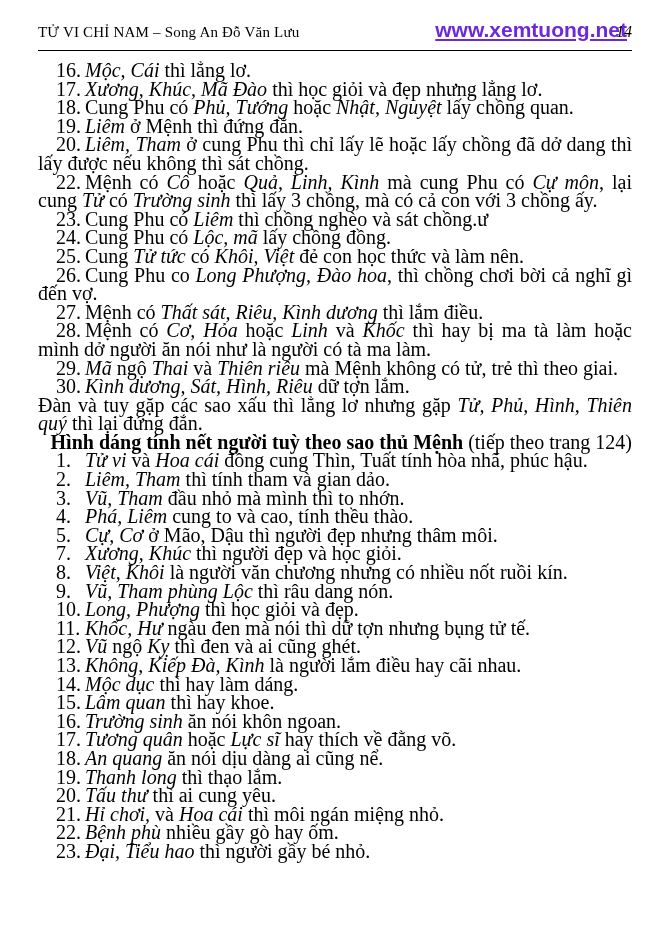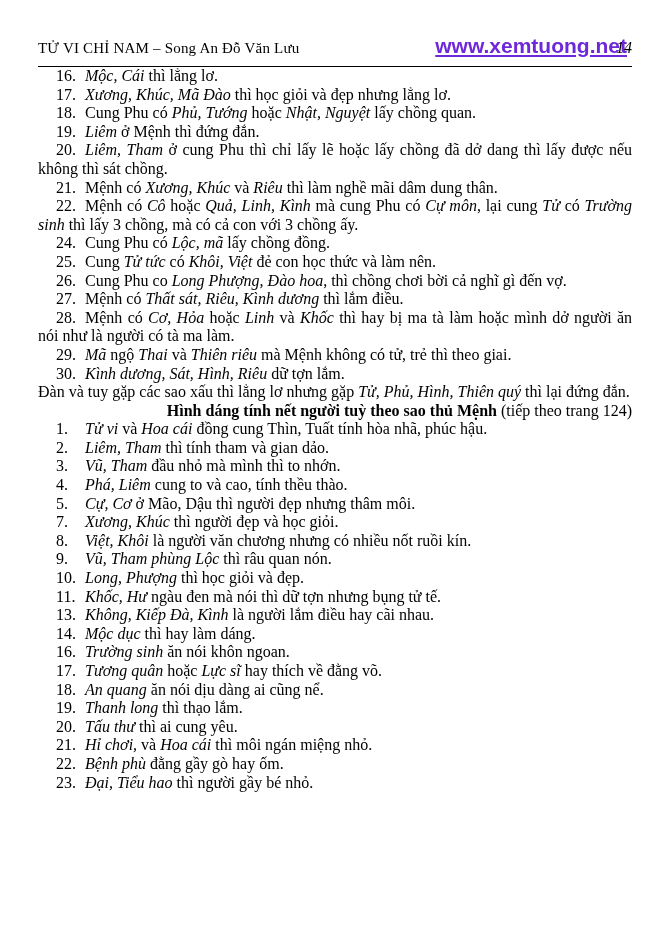--- a/index.html
+++ b/index.html
@@ -6,21 +6,21 @@
   body {
     width: 669px; height: 947px;
     background: #ffffff;
     color: #000000;
     font-family: "Liberation Serif", "DejaVu Serif", serif;
     overflow: hidden;
   }
   .page {
     box-sizing: border-box;
     width: 669px; height: 947px;
-    padding: 36px 37px 0 38px;
+    padding: 20px 37px 0 38px;
   }
   .header-row {
     display: flex;
     justify-content: space-between;
     align-items: baseline;
     font-size: 15px;
     line-height: 19px;
     white-space: nowrap;
   }
   .doc-title { letter-spacing: 0.2px; }
@@ -39,22 +39,22 @@
     font-size: 16px;
     color: #000;
     font-style: italic;
   }
   .header-divider {
     border: none;
     border-top: 1.6px solid #000;
     margin: 8px 0 0 0;
   }
   .content {
-    margin-top: 0;
-    font-size: 16px;
+    margin-top: 10px;
+    font-size: 20px;
     line-height: 18.6px;
     text-align: justify;
   }
   .list-item, .closing-note {
     margin: 0;
   }
   .list-item { text-indent: 18px; }
   .item-num {
     display: inline-block;
     width: 29px;
@@ -82,50 +82,52 @@
   </div>
   <hr class="header-divider">
 
   <div class="content">
     <div>
         <div class="list-item"><span class="item-num">16.</span><span class="seg-i">Mộc, Cái</span><span class="seg-r"> thì lẳng lơ.</span></div>
         <div class="list-item"><span class="item-num">17.</span><span class="seg-i">Xương, Khúc, Mã Đào</span><span class="seg-r"> thì học giỏi và đẹp nhưng lẳng lơ.</span></div>
         <div class="list-item"><span class="item-num">18.</span><span class="seg-r">Cung Phu có </span><span class="seg-i">Phủ, Tướng</span><span class="seg-r"> hoặc </span><span class="seg-i">Nhật, Nguyệt</span><span class="seg-r"> lấy chồng quan.</span></div>
         <div class="list-item"><span class="item-num">19.</span><span class="seg-i">Liêm</span><span class="seg-r"> ở Mệnh thì đứng đắn.</span></div>
         <div class="list-item"><span class="item-num">20.</span><span class="seg-i">Liêm, Tham</span><span class="seg-r"> ở cung Phu thì chỉ lấy lẽ hoặc lấy chồng đã dở dang thì lấy được nếu không thì sát chồng.</span></div>
-        <div class="list-item"><span class="item-num">21.</span><span class="seg-r">Mệnh có </span><span class="seg-i">Xương, Khúc</span><span class="seg-r"> và </span><span class="seg-i">Riêu</span><span class="seg-r"> thì làm nghề mãi dâm dung thân.</span></div>
         <div class="list-item"><span class="item-num">22.</span><span class="seg-r">Mệnh có </span><span class="seg-i">Cô</span><span class="seg-r"> hoặc </span><span class="seg-i">Quả, Linh, Kình</span><span class="seg-r"> mà cung Phu có </span><span class="seg-i">Cự môn</span><span class="seg-r">, lại cung </span><span class="seg-i">Tử</span><span class="seg-r"> có </span><span class="seg-i">Trường sinh</span><span class="seg-r"> thì lấy 3 chồng, mà có cả con với 3 chồng ấy.</span></div>
+        <div class="list-item"><span class="item-num">23.</span><span class="seg-r">Cung Phu có </span><span class="seg-i">Liêm</span><span class="seg-r"> thì chồng nghèo và sát chồng.ư</span></div>
         <div class="list-item"><span class="item-num">24.</span><span class="seg-r">Cung Phu có </span><span class="seg-i">Lộc, mã</span><span class="seg-r"> lấy chồng đồng.</span></div>
         <div class="list-item"><span class="item-num">25.</span><span class="seg-r">Cung </span><span class="seg-i">Tử tức</span><span class="seg-r"> có </span><span class="seg-i">Khôi, Việt</span><span class="seg-r"> đẻ con học thức và làm nên.</span></div>
         <div class="list-item"><span class="item-num">26.</span><span class="seg-r">Cung Phu co </span><span class="seg-i">Long Phượng, Đào hoa</span><span class="seg-r">, thì chồng chơi bời cả nghĩ gì đến vợ.</span></div>
         <div class="list-item"><span class="item-num">27.</span><span class="seg-r">Mệnh có </span><span class="seg-i">Thất sát, Riêu, Kình dương</span><span class="seg-r"> thì lắm điều.</span></div>
         <div class="list-item"><span class="item-num">28.</span><span class="seg-r">Mệnh có </span><span class="seg-i">Cơ, Hỏa</span><span class="seg-r"> hoặc </span><span class="seg-i">Linh</span><span class="seg-r"> và </span><span class="seg-i">Khốc</span><span class="seg-r"> thì hay bị ma tà làm hoặc mình dở người ăn nói như là người có tà ma làm.</span></div>
         <div class="list-item"><span class="item-num">29.</span><span class="seg-i">Mã</span><span class="seg-r"> ngộ </span><span class="seg-i">Thai</span><span class="seg-r"> và </span><span class="seg-i">Thiên riêu</span><span class="seg-r"> mà Mệnh không có tử, trẻ thì theo giai.</span></div>
         <div class="list-item"><span class="item-num">30.</span><span class="seg-i">Kình dương, Sát, Hình, Riêu</span><span class="seg-r"> dữ tợn lắm.</span></div>
       </div>
     <p class="closing-note"><span class="seg-r">Đàn và tuy gặp các sao xấu thì lẳng lơ nhưng gặp </span><span class="seg-i">Tử, Phủ, Hình, Thiên quý</span><span class="seg-r"> thì lại đứng đắn.</span></p>
     <p class="list-item section-heading">
       <span class="head-bold">Hình dáng tính nết người tuỳ theo sao thủ Mệnh</span><span class="head-normal"> (tiếp theo trang 124)</span>
     </p>
     <div>
         <div class="list-item"><span class="item-num">1.</span><span class="seg-i">Tử vi</span><span class="seg-r"> và </span><span class="seg-i">Hoa cái</span><span class="seg-r"> đồng cung Thìn, Tuất tính hòa nhã, phúc hậu.</span></div>
         <div class="list-item"><span class="item-num">2.</span><span class="seg-i">Liêm, Tham</span><span class="seg-r"> thì tính tham và gian dảo.</span></div>
         <div class="list-item"><span class="item-num">3.</span><span class="seg-i">Vũ, Tham</span><span class="seg-r"> đầu nhỏ mà mình thì to nhớn.</span></div>
         <div class="list-item"><span class="item-num">4.</span><span class="seg-i">Phá, Liêm</span><span class="seg-r"> cung to và cao, tính thều thào.</span></div>
         <div class="list-item"><span class="item-num">5.</span><span class="seg-i">Cự, Cơ</span><span class="seg-r"> ở Mão, Dậu thì người đẹp nhưng thâm môi.</span></div>
         <div class="list-item"><span class="item-num">7.</span><span class="seg-i">Xương, Khúc</span><span class="seg-r"> thì người đẹp và học giỏi.</span></div>
         <div class="list-item"><span class="item-num">8.</span><span class="seg-i">Việt, Khôi</span><span class="seg-r"> là người văn chương nhưng có nhiều nốt ruồi kín.</span></div>
-        <div class="list-item"><span class="item-num">9.</span><span class="seg-i">Vũ, Tham phùng Lộc</span><span class="seg-r"> thì râu quan nón.</span></div>
+        <div class="list-item"><span class="item-num">9.</span><span class="seg-i">Vũ, Tham phùng Lộc</span><span class="seg-r"> thì râu dang nón.</span></div>
         <div class="list-item"><span class="item-num">10.</span><span class="seg-i">Long, Phượng</span><span class="seg-r"> thì học giỏi và đẹp.</span></div>
         <div class="list-item"><span class="item-num">11.</span><span class="seg-i">Khốc, Hư</span><span class="seg-r"> ngàu đen mà nói thì dữ tợn nhưng bụng tử tế.</span></div>
+        <div class="list-item"><span class="item-num">12.</span><span class="seg-i">Vũ</span><span class="seg-r"> ngộ </span><span class="seg-i">Kỵ</span><span class="seg-r"> thì đen và ai cũng ghét.</span></div>
         <div class="list-item"><span class="item-num">13.</span><span class="seg-i">Không, Kiếp Đà, Kình</span><span class="seg-r"> là người lắm điều hay cãi nhau.</span></div>
         <div class="list-item"><span class="item-num">14.</span><span class="seg-i">Mộc dục</span><span class="seg-r"> thì hay làm dáng.</span></div>
+        <div class="list-item"><span class="item-num">15.</span><span class="seg-i">Lâm quan</span><span class="seg-r"> thì hay khoe.</span></div>
         <div class="list-item"><span class="item-num">16.</span><span class="seg-i">Trường sinh</span><span class="seg-r"> ăn nói khôn ngoan.</span></div>
         <div class="list-item"><span class="item-num">17.</span><span class="seg-i">Tương  quân</span><span class="seg-r"> hoặc </span><span class="seg-i">Lực sĩ</span><span class="seg-r"> hay thích về đằng võ.</span></div>
         <div class="list-item"><span class="item-num">18.</span><span class="seg-i">An quang</span><span class="seg-r"> ăn nói dịu dàng ai cũng nể.</span></div>
         <div class="list-item"><span class="item-num">19.</span><span class="seg-i">Thanh long</span><span class="seg-r"> thì thạo lắm.</span></div>
         <div class="list-item"><span class="item-num">20.</span><span class="seg-i">Tấu thư</span><span class="seg-r"> thì ai cung yêu.</span></div>
         <div class="list-item"><span class="item-num">21.</span><span class="seg-i">Hỉ chơi,</span><span class="seg-r"> và </span><span class="seg-i">Hoa cái</span><span class="seg-r"> thì môi ngán miệng nhỏ.</span></div>
-        <div class="list-item"><span class="item-num">22.</span><span class="seg-i">Bệnh phù</span><span class="seg-r"> đằng gầy gò hay ốm.</span></div>
+        <div class="list-item"><span class="item-num">22.</span><span class="seg-i">Bệnh phù</span><span class="seg-r"> nhiều gầy gò hay ốm.</span></div>
         <div class="list-item"><span class="item-num">23.</span><span class="seg-i">Đại, Tiểu hao</span><span class="seg-r"> thì người gầy bé nhỏ.</span></div>
       </div>
   </div>
 </div>
 
 </body></html>

